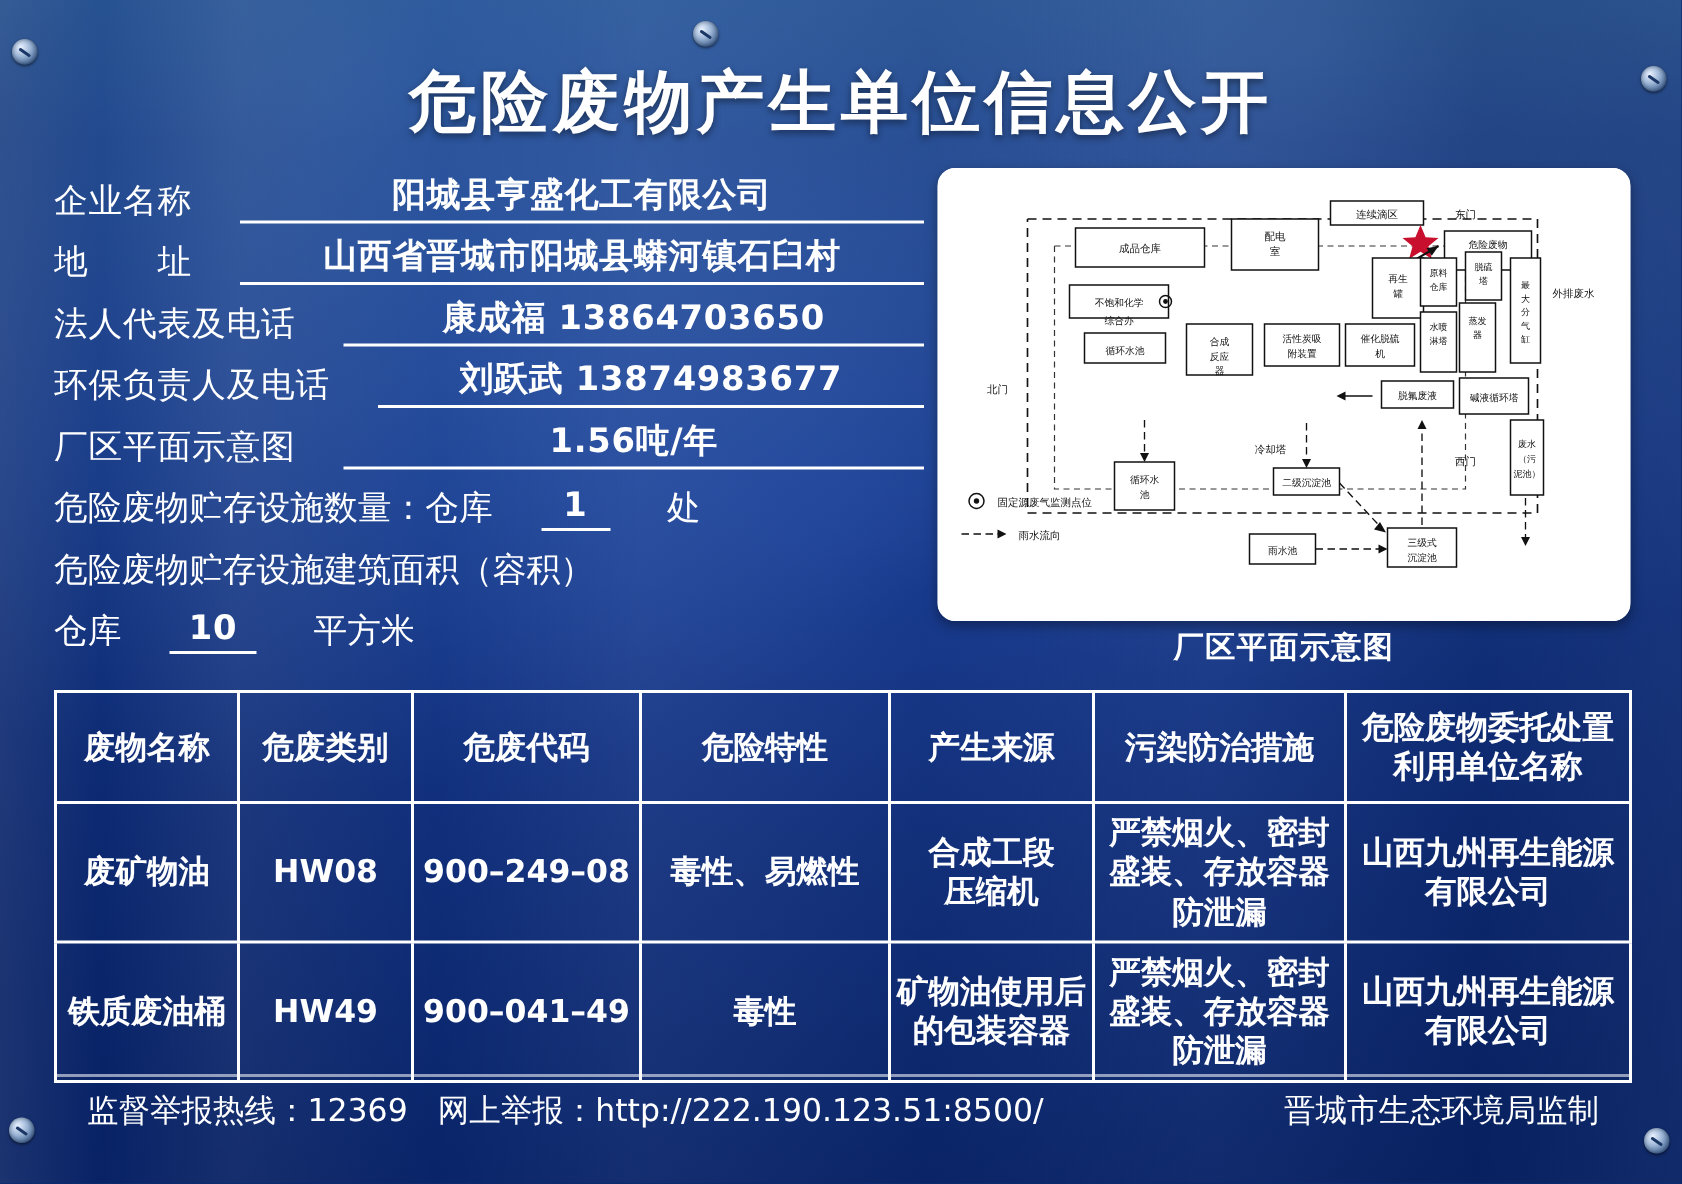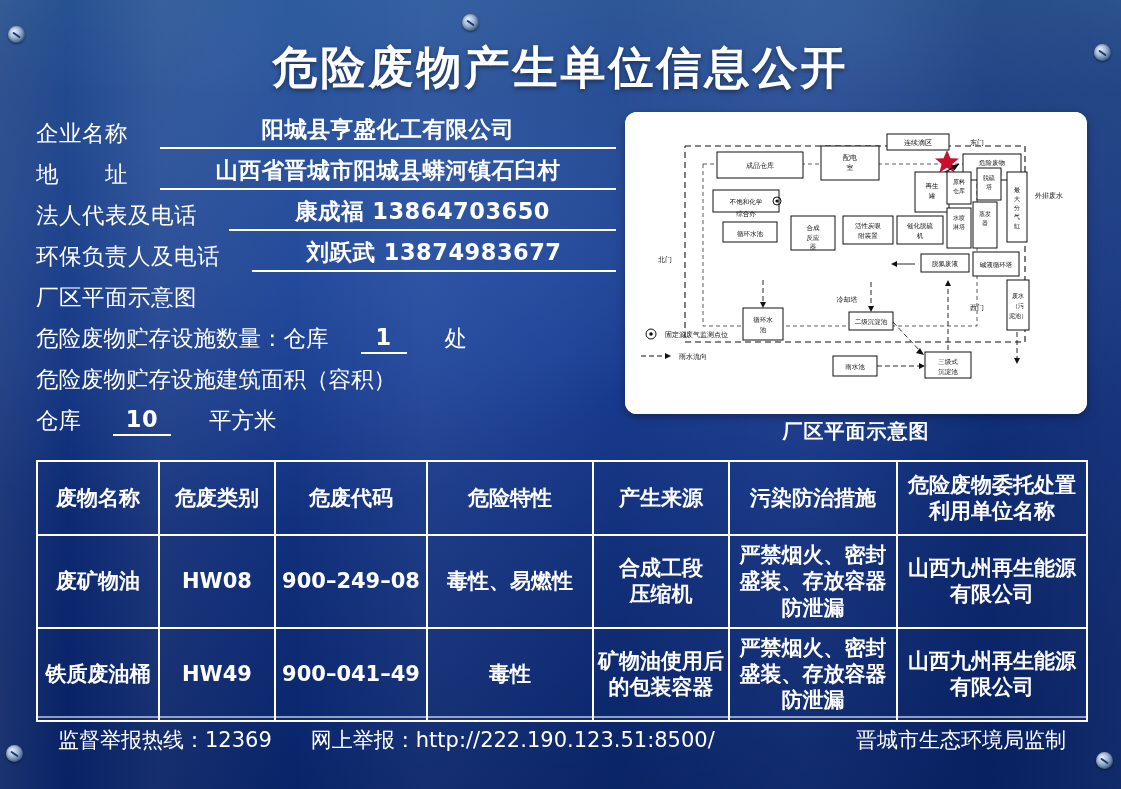--- a/index.html
+++ b/index.html
@@ -225,21 +225,21 @@
     left: 36px;
     top: 726px;
     width: 1050px;
     display: flex;
     align-items: flex-end;
     color: #ffffff;
     font-size: 21px;
     font-family: "DejaVu Sans", "Liberation Sans", sans-serif;
   }
   .footer .hotline { margin-left: 22px; }
-  .footer .report  { margin-left: 39px; }
+  .footer .report  { margin-left: 20px; }
   .footer .issuer  { margin-left: auto; margin-right: 20px; }
 
   
   .map-svg { display: block; }
 </style>
 </head>
 <body>
 
 <div class="board">
   <div class="inner">
@@ -279,20 +279,21 @@
         <span class="f-value">康成福 13864703650</span>
       </div>
 
       <div class="field-row">
         <span class="f-label">环保负责人及电话</span>
         <span class="f-value">刘跃武 13874983677</span>
       </div>
 
       <div class="field-row">
         <span class="f-label">厂区平面示意图</span>
+        <span class="f-value">1.56吨/年</span>
       </div>
 
       <div class="field-row">
         <span class="f-plain">危险废物贮存设施数量：仓库</span>
         <span class="f-value short">1</span>
         <span class="f-tail">处</span>
       </div>
 
       <div class="field-row plain">
         <span class="f-plain">危险废物贮存设施建筑面积（容积）</span>

